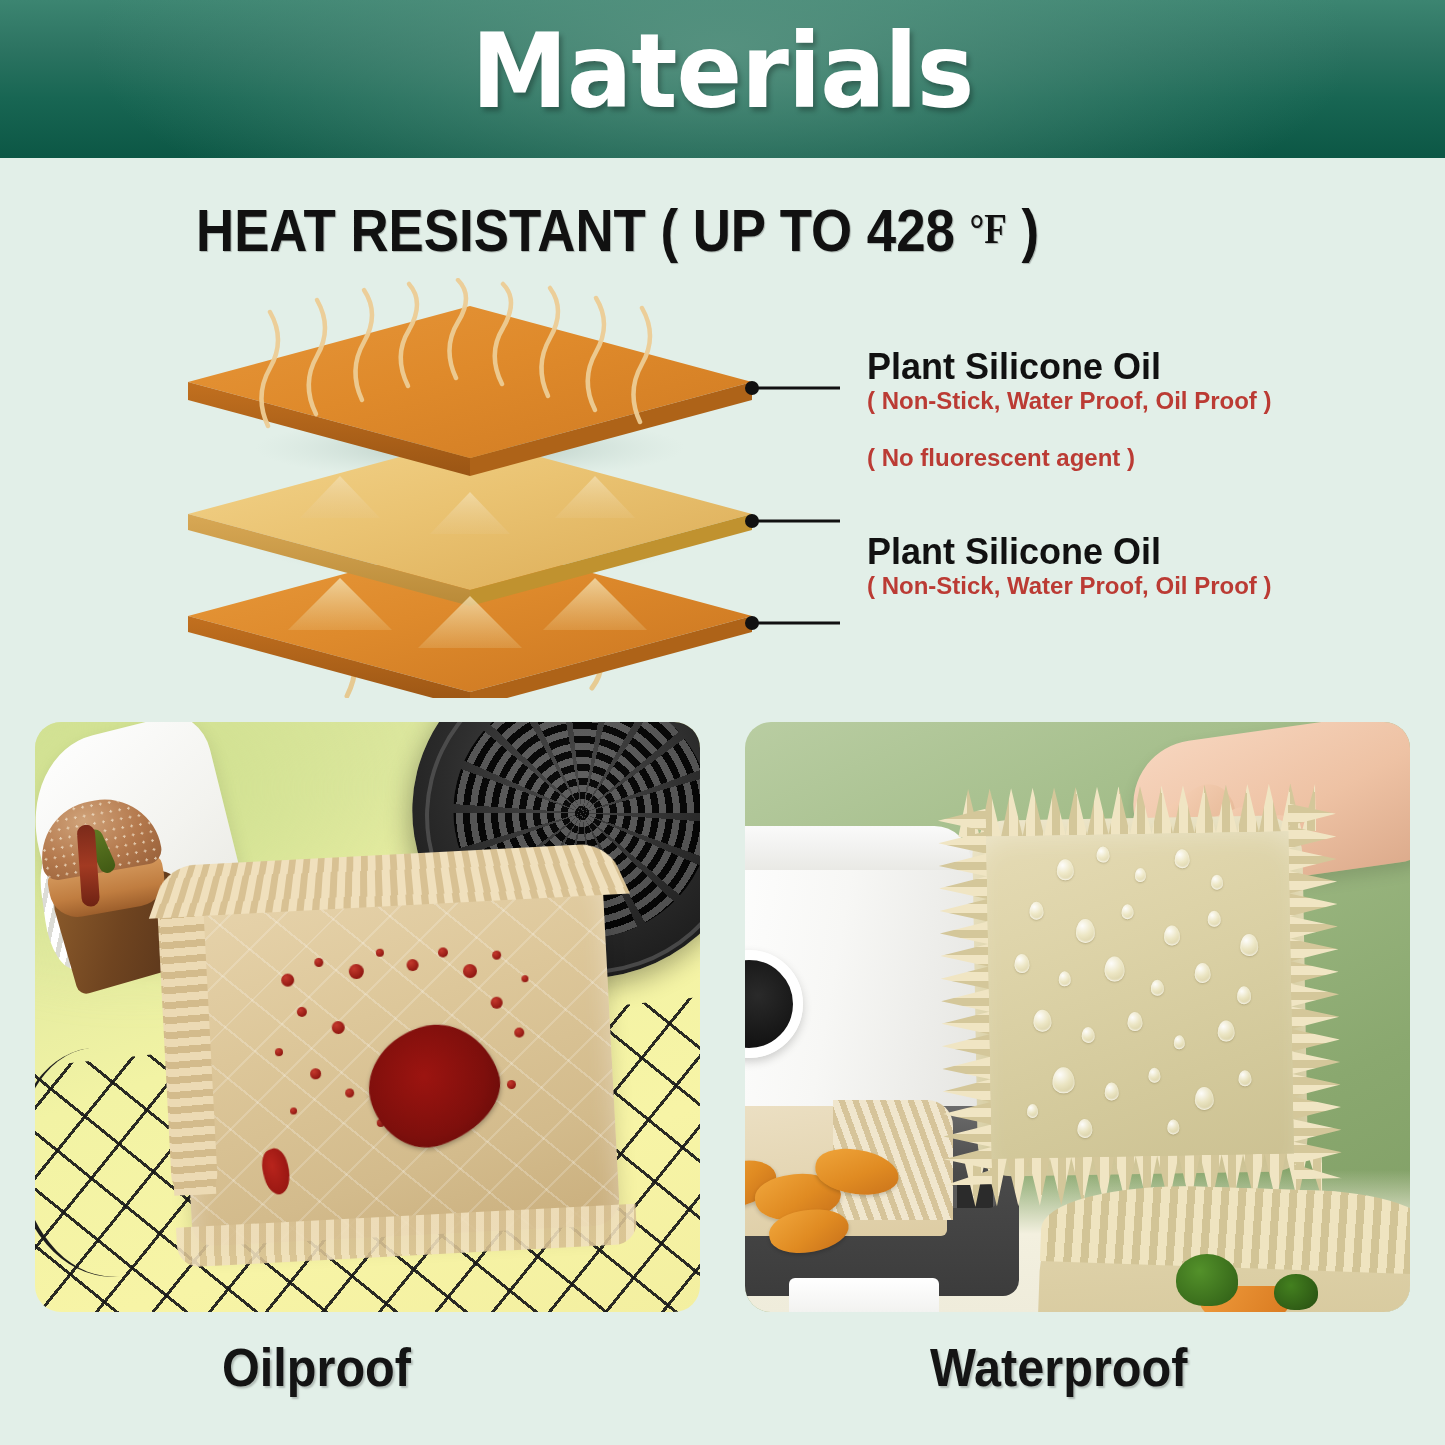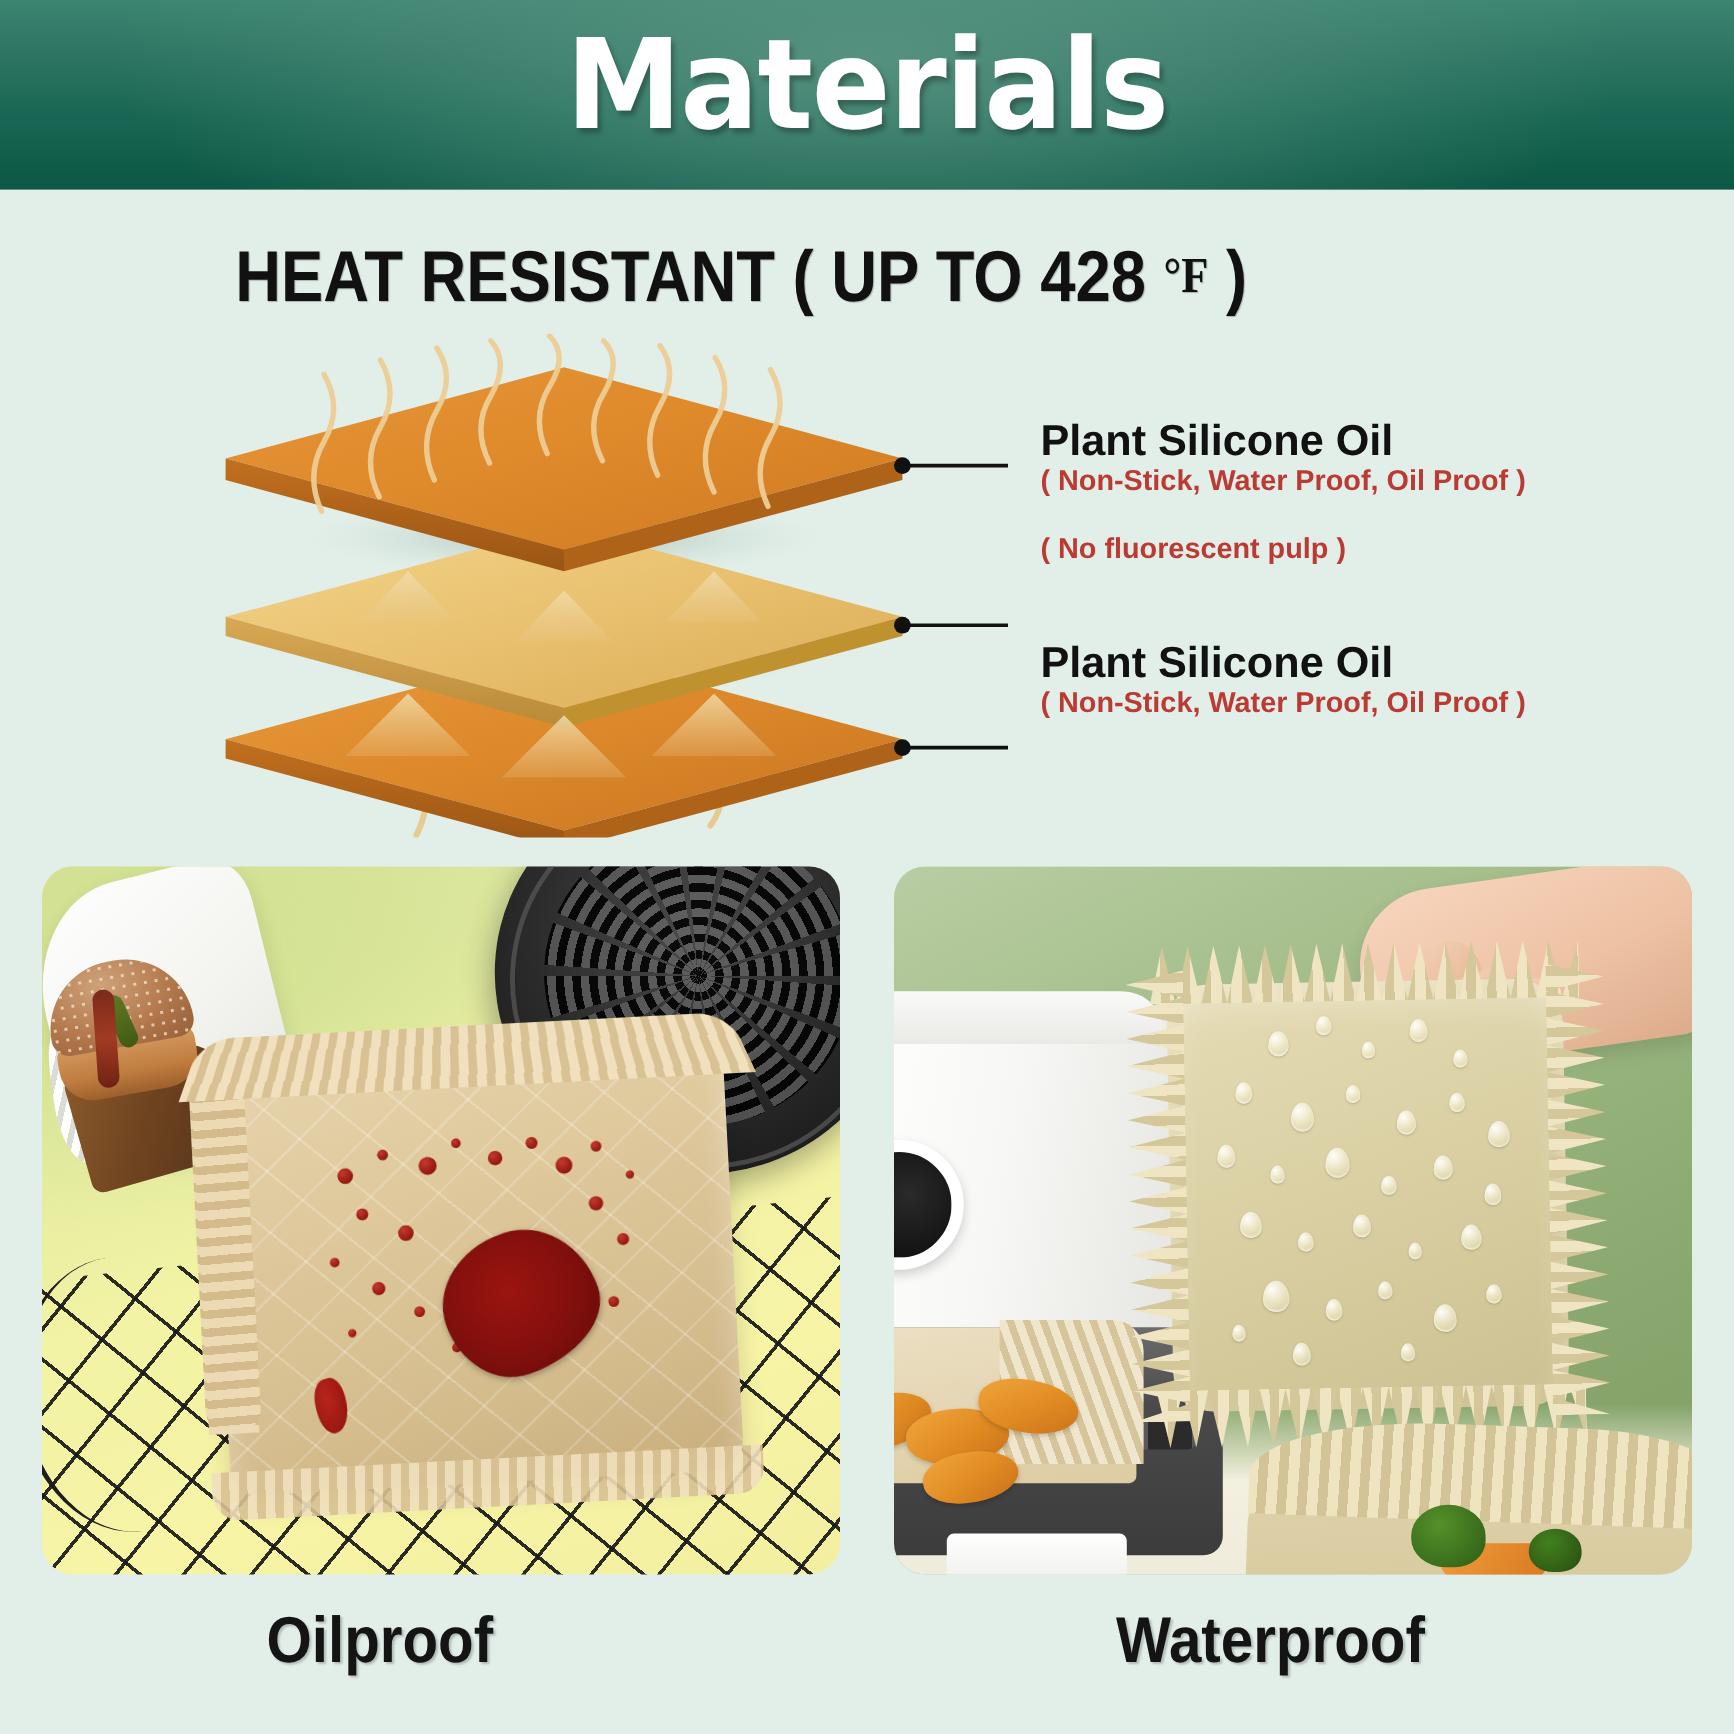--- a/index.html
+++ b/index.html
@@ -518,21 +518,21 @@
 </div>
 
 <div class="callouts">
 
   <div class="callout c0">
     <div class="callout-title">Plant Silicone Oil</div>
     <div class="callout-sub">( Non-Stick, Water Proof, Oil Proof )</div>
   </div>
 
   <div class="callout c1">
-    <div class="callout-sub">( No fluorescent pulp )</div>
+    <div class="callout-sub">( No fluorescent agent )</div>
   </div>
 
   <div class="callout c2">
     <div class="callout-title">Plant Silicone Oil</div>
     <div class="callout-sub">( Non-Stick, Water Proof, Oil Proof )</div>
   </div>
 
 </div>
 
 <div class="photos">

